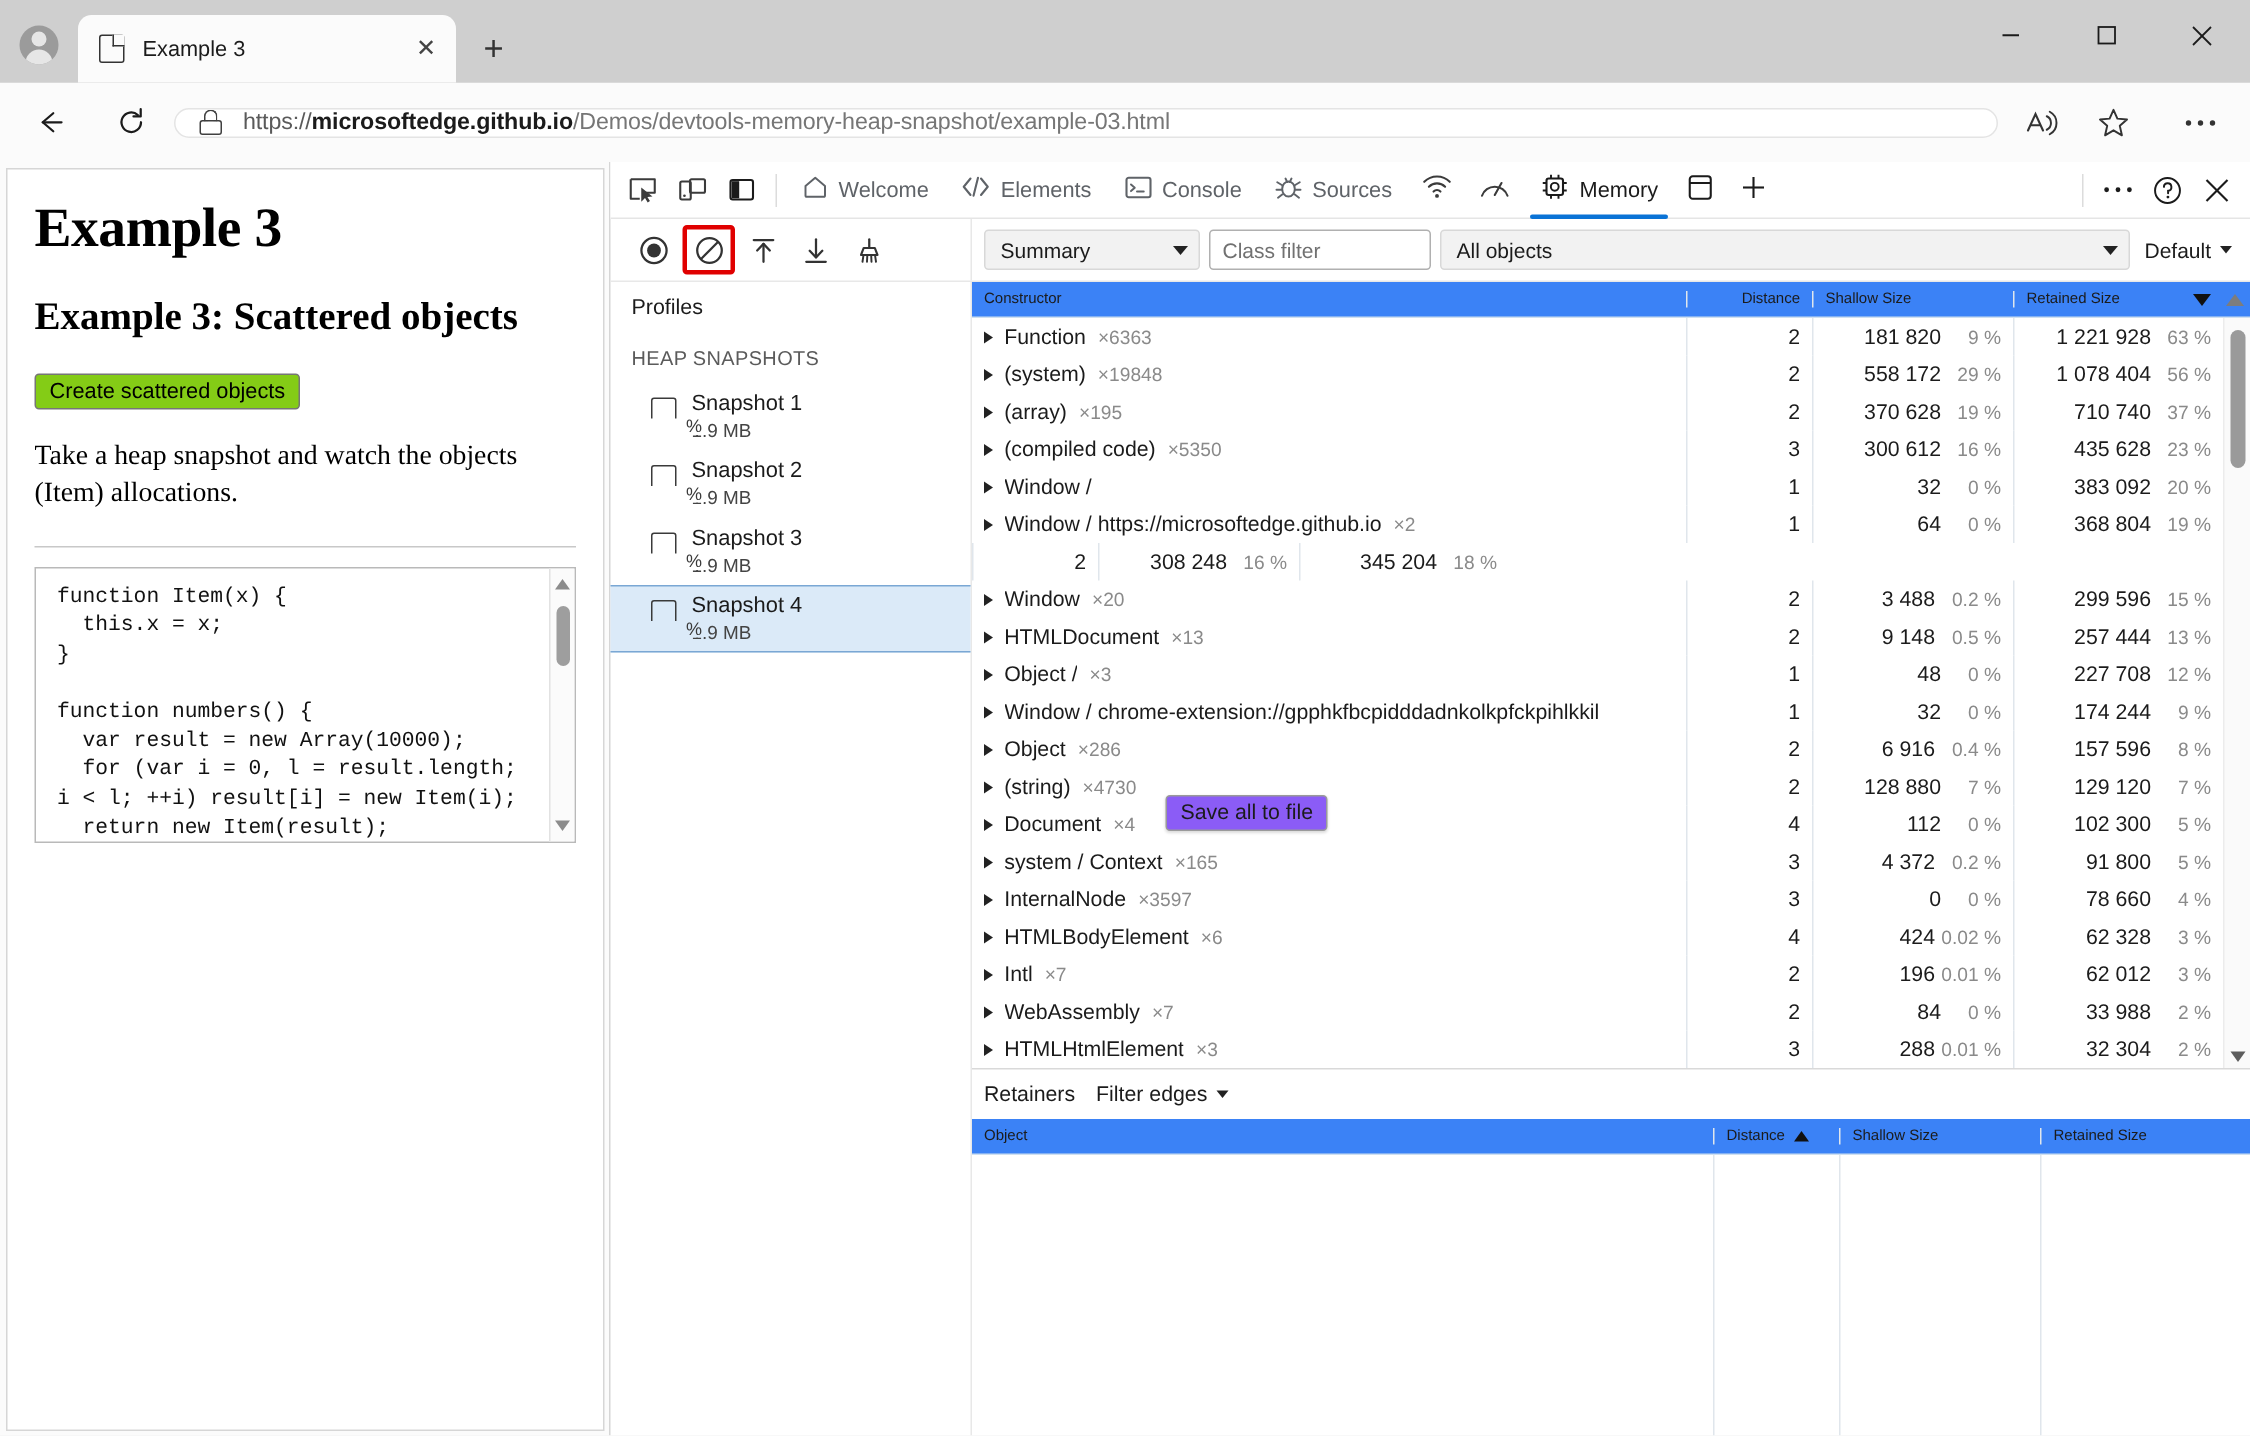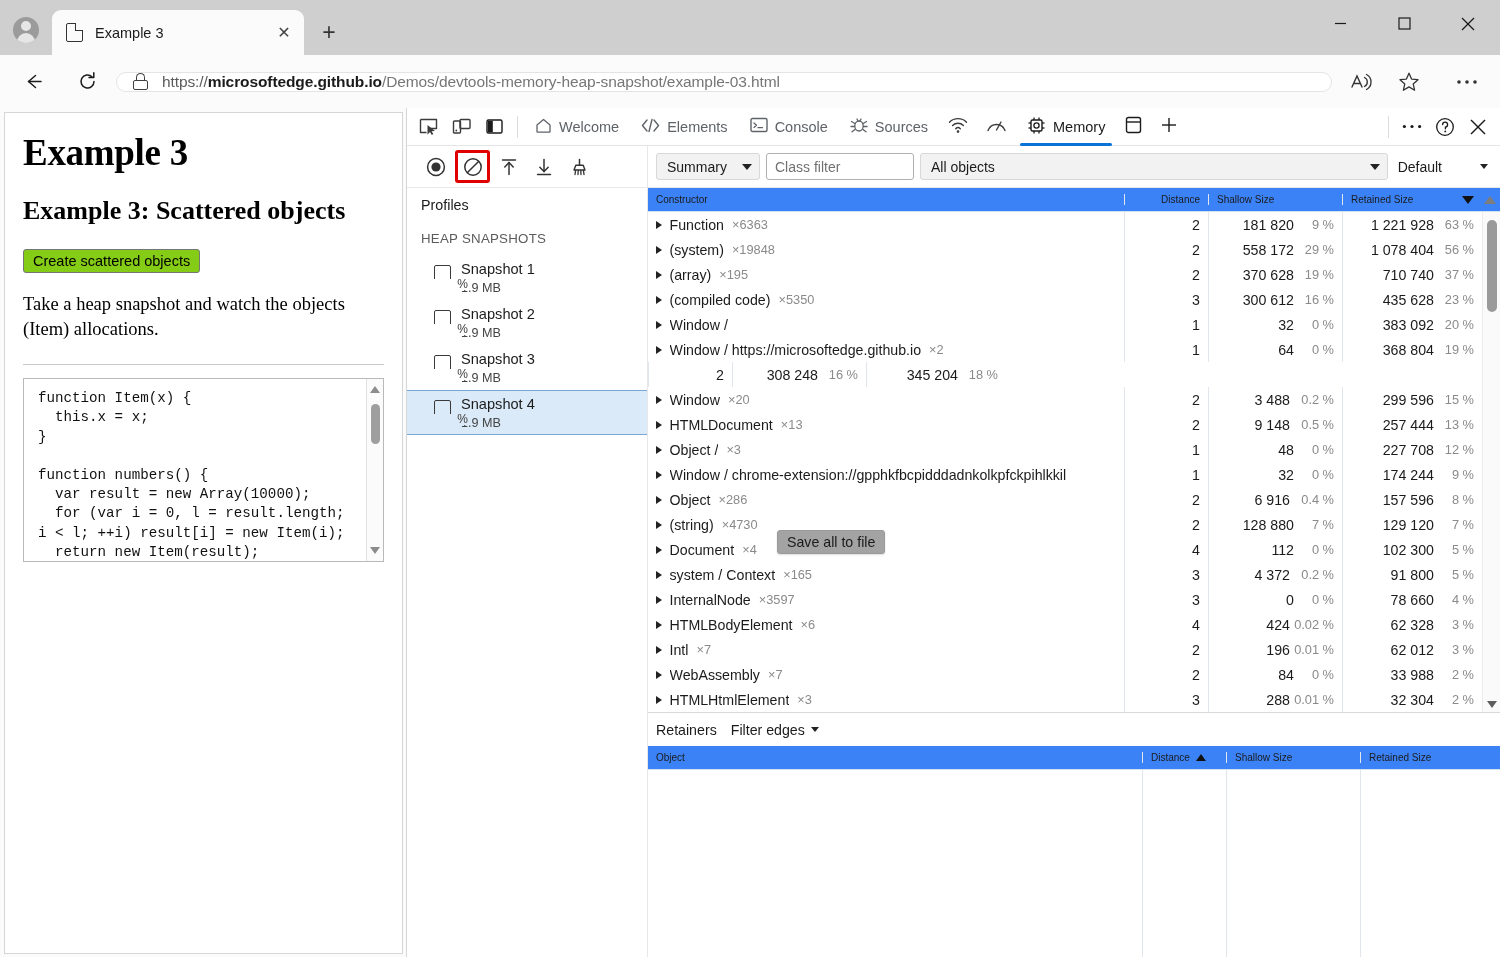--- a/index.html
+++ b/index.html
@@ -72,26 +72,26 @@
   .dt-tab.active::after { content:""; position:absolute; left:4px; right:4px; bottom:-1px; height:3px; background:#0a73d6; border-radius:2px; }
   .dt-tabs-right { margin-left:auto; display:flex; align-items:center; padding-right:6px; }
 
   .mem-toolbar { height:42px; flex:0 0 42px; display:flex; align-items:center; border-bottom:1px solid #e8e8e8; }
   .mem-tb-left { width:241px; flex:0 0 241px; display:flex; align-items:center; padding-left:13px; gap:3px; border-right:1px solid #e8e8e8; height:100%; }
   .mt-btn { width:32px; height:30px; display:flex; align-items:center; justify-content:center; color:#333; border-radius:3px; }
   .mt-btn.flagged { border:3px solid #e00000; width:35px; height:33px; }
   .mem-tb-right { flex:1; display:flex; align-items:center; padding:0 8px 0 8px; gap:6px; min-width:0; }
 
   .select-like { display:flex; align-items:center; justify-content:space-between; height:27px; background:#f2f2f2; border:1px solid #d8d8d8; border-radius:3px; padding:0 7px 0 10px; font-size:14px; color:#1b1b1b; }
-  .select-like.summary { width:104px; }
+  .select-like.summary { width:144px; }
   .select-like.allobj { flex:1; min-width:0; }
   .caret { width:0; height:0; border-left:5px solid transparent; border-right:5px solid transparent; border-top:6px solid #222; margin-left:8px; }
   .cls-filter { width:148px; height:27px; border:1px solid #b0b0b0; border-radius:3px; background:#fff; font-size:14px; color:#6a6a6a; padding:0 8px; font-family:"Liberation Sans", sans-serif; }
   .cls-filter::placeholder { color:#717171; }
-  .default-btn { display:flex; align-items:center; font-size:14px; color:#1b1b1b; white-space:nowrap; padding:0 4px;gap:32px; }
+  .default-btn { display:flex; align-items:center; font-size:14px; color:#1b1b1b; white-space:nowrap; padding:0 4px; }
   .caret-sm { width:0; height:0; border-left:4.5px solid transparent; border-right:4.5px solid transparent; border-top:5.5px solid #222; margin-left:6px; }
 
   .mem-body { flex:1; display:flex; min-height:0; }
   .profiles { width:241px; flex:0 0 241px; border-right:1px solid #e8e8e8; padding-top:9px; }
   .profiles-title { font-size:14.3px; color:#1b1b1b; padding:0 0 0 14px; margin-bottom:18px; }
   .profiles-group { font-size:13.3px; color:#5b5b5b; padding-left:14px; margin-bottom:9px; letter-spacing:.25px;}
   .snap { display:flex; align-items:center; gap:10px; padding:5px 0 5px 22px; height:45px; }
   .snap.selected { background:#dbeaf8; border-top:1px solid #7aa7d4; border-bottom:1px solid #7aa7d4; }
   .snap-icon { width:22px; height:25px; position:relative; flex:0 0 22px; }
   .snap-icon .pg { position:absolute; right:0; top:0; width:17px; height:22px; border:1.6px solid #3a3a3a; border-radius:2px; }
@@ -121,21 +121,21 @@
   .xcount { color:#8a8a8a; font-size:12.8px; margin-left:8px; white-space:nowrap; }
   .num { justify-content:flex-end; }
   .pct { color:#8a8a8a; font-size:12.8px; width:40px; text-align:right; display:inline-block; }
   .pct.wide { width:44px; }
   .numval { text-align:right; }
 
   .tbl-scroll { position:absolute; right:0; top:0; bottom:0; width:18px; background:#fafafa; border-left:1px solid #ececec;}
   .tbl-scroll .thumb { position:absolute; left:4px; top:8px; width:10px; height:92px; background:#9a9a9a; border-radius:5px; }
   .tbl-scroll .dn { position:absolute; left:4px; bottom:4px; width:0;height:0;border-left:5px solid transparent;border-right:5px solid transparent;border-top:7px solid #5d5d5d;}
 
-  .tooltip-btn { position:absolute; background:#a3a3a3; border:1px solid #9a9a9a; border-radius:3px; font-size:14.2px; color:#1b1b1b; padding:3px 9px; box-shadow:0 1px 2px rgba(0,0,0,.14); }
+  .tooltip-btn { position:absolute; background:#8b5cf6; border:1px solid #9a9a9a; border-radius:3px; font-size:14.2px; color:#1b1b1b; padding:3px 9px; box-shadow:0 1px 2px rgba(0,0,0,.14); }
 
   .retainers { flex:0 0 245px; display:flex; flex-direction:column; border-top:1px solid #d9d9d9; }
   .ret-toolbar { height:33px; flex:0 0 33px; display:flex; align-items:center; gap:14px; padding-left:8px; font-size:14.2px; color:#1b1b1b; }
   .ret-filter { display:flex; align-items:center; }
   .ret-body { flex:1; display:flex; }
   .ret-col-obj { flex:1; }
   .ret-col { border-left:1px solid #e0e6ec; }
 </style>
 </head>
 <body>

